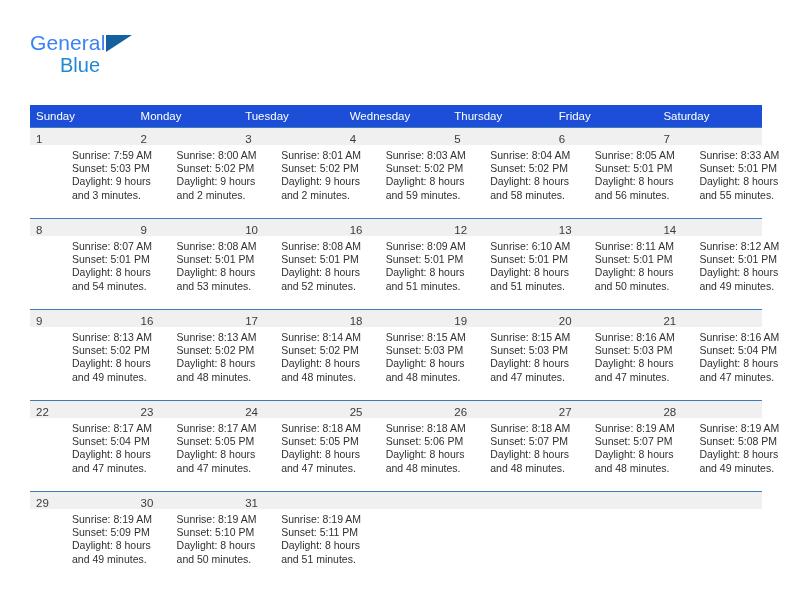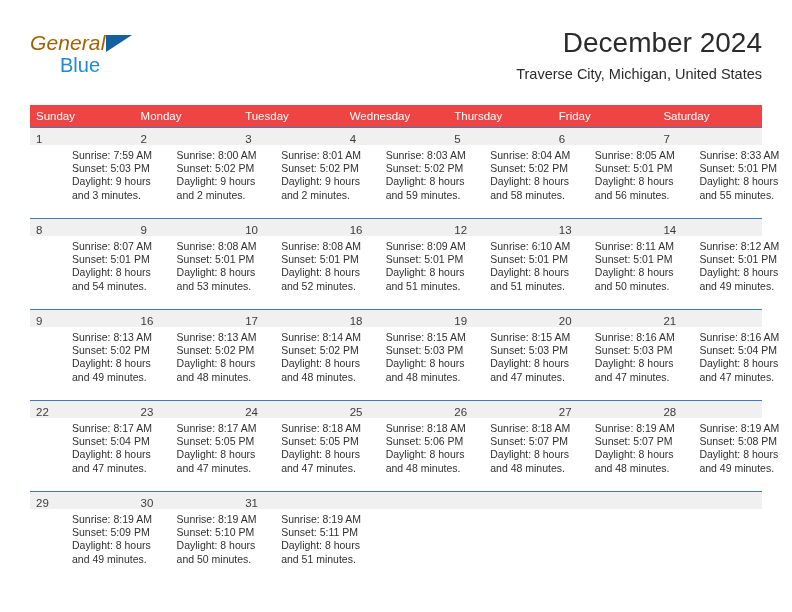--- a/index.html
+++ b/index.html
@@ -33,26 +33,25 @@
 
   .brand {
     position: absolute;
     left: 0;
     top: 6px;
     width: 220px;
     height: 56px;
   }
   .brand-line1 {
     font-size: 21px;
-    color: #a16207;
+    color: #3b82f6;
     letter-spacing: 0.1px;
     line-height: 22px;
     display: block;
     height: 22px;
-    font-style: italic;
   }
   .brand-line2 {
     font-size: 20px;
     color: #2189d4;
     line-height: 22px;
     display: block;
     margin-left: 30px;
     height: 22px;
   }
   .brand-flag {
@@ -90,21 +89,21 @@
   .calendar {
     position: absolute;
     left: 30px;
     top: 105px;
     width: 732px;
     border-collapse: collapse;
     table-layout: fixed;
   }
 
   .calendar th {
-    background: #ef4444;
+    background: #1d4ed8;
     color: #ffffff;
     font-size: 11.5px;
     font-weight: normal;
     text-align: left;
     padding: 5px 0 5px 6px;
     height: 11px;
     border: none;
   }
 
   .calendar td {
@@ -153,24 +152,20 @@
 <div class="page">
 
   <div class="header">
 
     <div class="brand">
       <span class="brand-line1">General</span>
       <span class="brand-line2">Blue</span>
       <span class="brand-flag"></span>
     </div>
 
-    <div class="title-block">
-      <div class="cal-title">December 2024</div>
-      <div class="cal-subtitle">Traverse City, Michigan, United States</div>
-    </div>
 
   </div>
 
   <table class="calendar">
     <thead>
       <tr id="weekday-row">
           <th>Sunday</th>
           <th>Monday</th>
           <th>Tuesday</th>
           <th>Wednesday</th>

